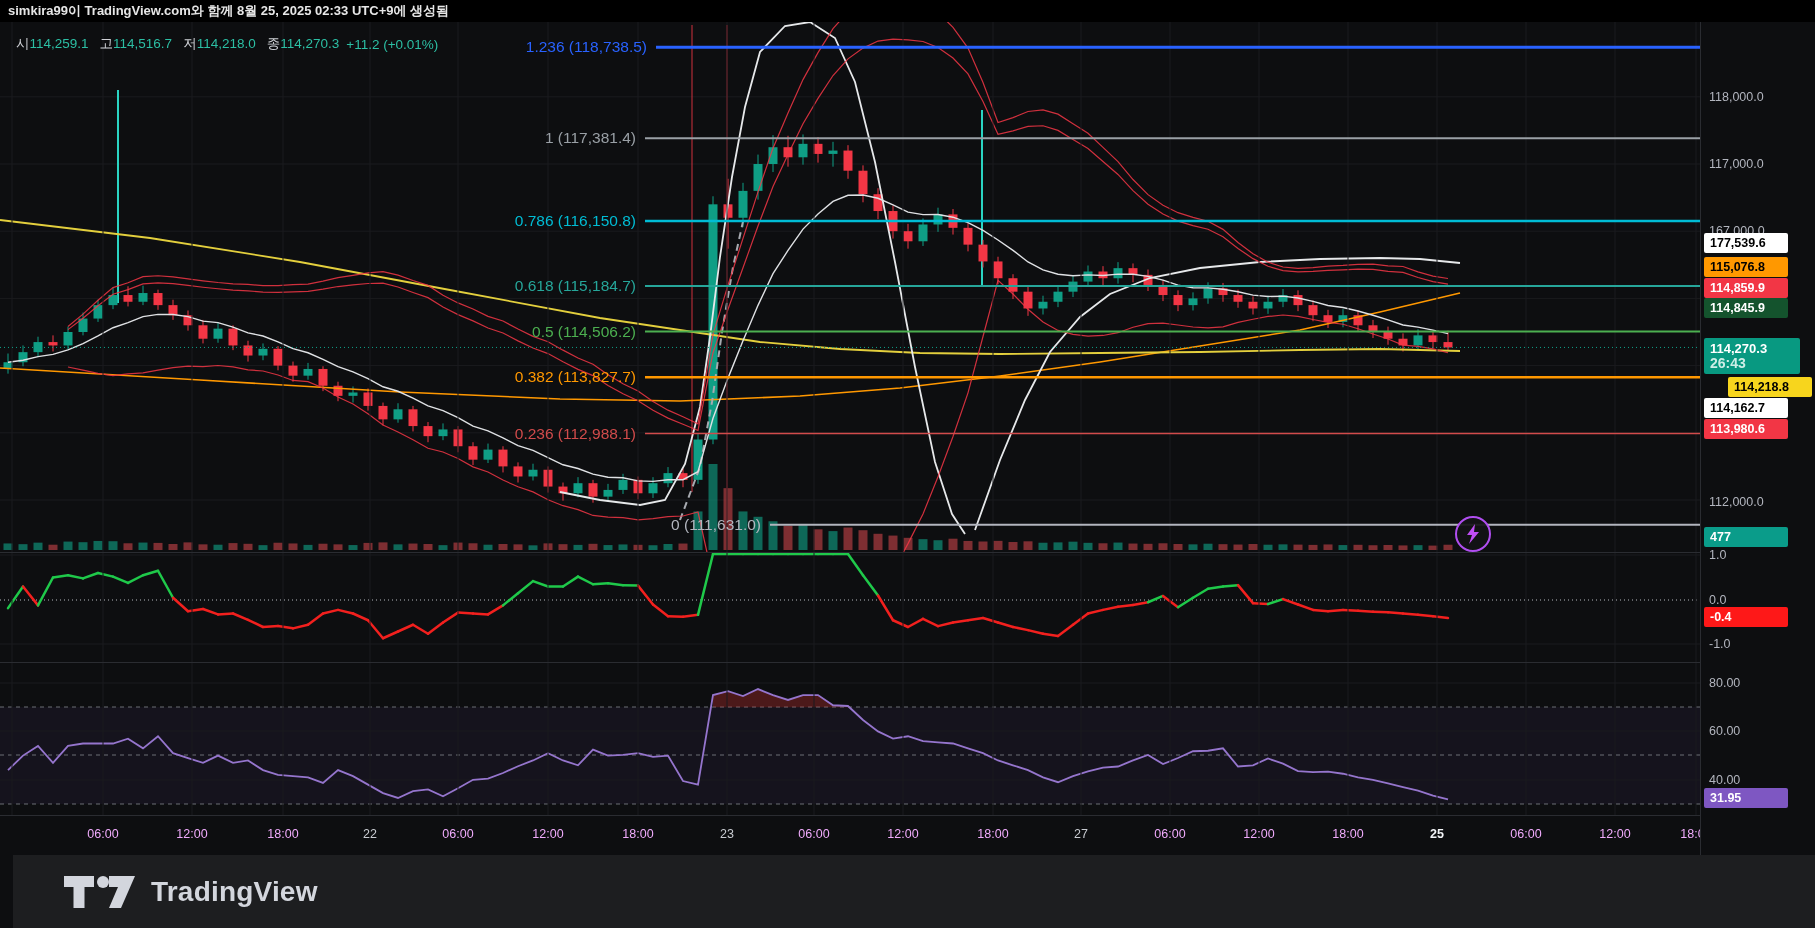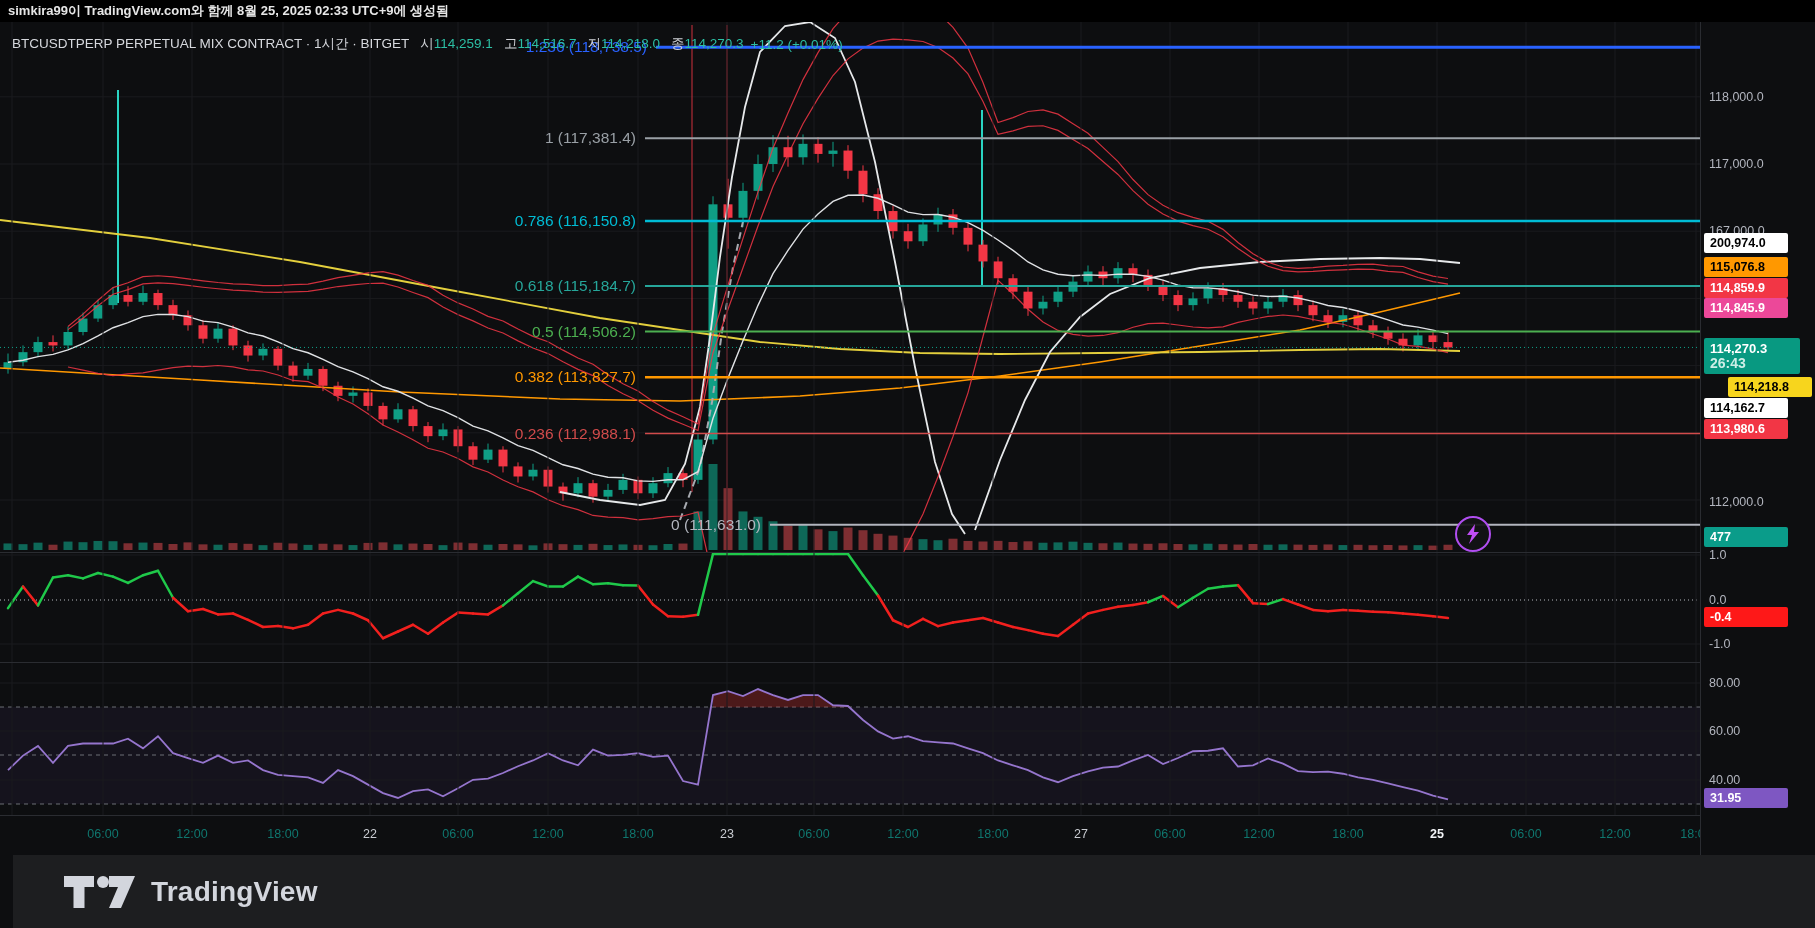--- a/index.html
+++ b/index.html
@@ -16,21 +16,21 @@
   #symbol-bar .lbl{color:#cfd1d6;margin-left:4px;}
   #price-axis{position:absolute;left:1700px;top:0;width:115px;height:833px;border-left:1px solid #2a2c31;
         background:#0d0e10;z-index:4;}
   .axlabel{position:absolute;left:8px;color:#b2b5be;font-size:12.5px;height:16px;line-height:16px;}
   .badge{position:absolute;left:3px;min-width:72px;padding:2px 6px;border-radius:2px;
         font-size:12.5px;font-weight:600;line-height:16px;text-align:left;}
   .current-badge{position:absolute;left:3px;width:84px;border-radius:2px;color:#fff;
         font-size:13px;font-weight:700;padding:3px 6px;line-height:15px;}
   .current-badge .cd{font-size:14px;font-weight:700;color:#cdeee6;}
   #time-axis{position:absolute;left:0;top:800px;width:1700px;height:26px;overflow:hidden;}
-  .tlabel{position:absolute;transform:translateX(-50%);font-size:12.5px;color:#0f766e;white-space:nowrap;}
+  .tlabel{position:absolute;transform:translateX(-50%);font-size:12.5px;color:#f0abfc;white-space:nowrap;}
   .tlabel.day{color:#c8cbd1;}
   .tlabel.hl{color:#f2f4f7;font-weight:700;}
   #lightning-btn{position:absolute;left:1455px;top:494px;width:32px;height:32px;border-radius:50%;
         border:2.5px solid #b04ef0;background:rgba(18,18,22,.92);display:flex;align-items:center;
         justify-content:center;z-index:6;cursor:pointer;}
   #bottom-bar{position:absolute;left:0;top:855px;width:1815px;height:73px;background:#1d1e20;
         display:flex;align-items:center;padding-left:50px;box-sizing:border-box;gap:14px;margin-left:13px;}
   #logo-text{color:#d3d6dd;font-size:28px;font-weight:700;letter-spacing:.2px;}
 </style>
 </head>
@@ -516,43 +516,42 @@
         <text x="636" y="416.5996799999996" text-anchor="end" font-size="15.5px" fill="#d14b4b">0.236 (112,988.1)</text>
         <line x1="770" y1="502.7968" x2="1700" y2="502.7968" stroke="#b2b5be" stroke-width="2"></line>
         <text x="761" y="507.7968" text-anchor="end" font-size="15.5px" fill="#b2b5be">0 (111,631.0)</text>
         <line x1="0" y1="325.4358399999998" x2="1700" y2="325.4358399999998" stroke="#0fa28a" stroke-dasharray="1,3"></line>
         <line x1="0" y1="530.5" x2="1700" y2="530.5" stroke="#2a2c31"></line>
         <line x1="0" y1="640.5" x2="1700" y2="640.5" stroke="#2a2c31"></line>
         <line x1="0" y1="793.5" x2="1700" y2="793.5" stroke="#2a2c31"></line>
       </svg>
 
     <div id="symbol-bar">
-      <span>BTCUSDTPERP PERPETUAL MIX CONTRACT · 1시간 · BITGET</span>
       <span><span class="lbl">시</span><span class="val">114,259.1</span></span>
       <span><span class="lbl">고</span><span class="val">114,516.7</span></span>
       <span><span class="lbl">저</span><span class="val">114,218.0</span></span>
       <span><span class="lbl">종</span><span class="val">114,270.3</span></span>
       <span class="val">+11.2 (+0.01%)</span>
     </div>
 
     <div id="price-axis">
         <div class="axlabel" style="top: 67px;">118,000.0</div>
         <div class="axlabel" style="top: 134px;">117,000.0</div>
         <div class="axlabel" style="top: 201px;">167,000.0</div>
         <div class="axlabel" style="top: 472px;">112,000.0</div>
         <div class="axlabel" style="top: 525px;">1.0</div>
         <div class="axlabel" style="top: 570px;">0.0</div>
         <div class="axlabel" style="top: 614px;">-1.0</div>
         <div class="axlabel" style="top: 653px;">80.00</div>
         <div class="axlabel" style="top: 701px;">60.00</div>
         <div class="axlabel" style="top: 750px;">40.00</div>
-        <div class="badge" style="top: 211px; background: rgb(255, 255, 255); color: rgb(0, 0, 0);">200,974.0</div>
+        <div class="badge" style="top: 211px; background: rgb(255, 255, 255); color: rgb(0, 0, 0);">177,539.6</div>
         <div class="badge" style="top: 235px; background: rgb(255, 152, 0); color: rgb(0, 0, 0);">115,076.8</div>
         <div class="badge" style="top: 256px; background: rgb(242, 54, 69); color: rgb(255, 255, 255);">114,859.9</div>
-        <div class="badge" style="top: 276px; background: #ec4899; color: rgb(255, 255, 255);">114,845.9</div>
+        <div class="badge" style="top: 276px; background: #14532d; color: rgb(255, 255, 255);">114,845.9</div>
         <div class="badge" style="top: 355px; background: rgb(247, 213, 29); color: rgb(0, 0, 0); margin-left: 24px;">114,218.8</div>
         <div class="badge" style="top: 376px; background: rgb(255, 255, 255); color: rgb(0, 0, 0);">114,162.7</div>
         <div class="badge" style="top: 397px; background: rgb(242, 54, 69); color: rgb(255, 255, 255);">113,980.6</div>
         <div class="badge" style="top: 505px; background: rgb(10, 156, 138); color: rgb(255, 255, 255);">477</div>
         <div class="badge" style="top: 585px; background: rgb(254, 24, 24); color: rgb(255, 255, 255);">-0.4</div>
         <div class="badge" style="top: 766px; background: rgb(126, 87, 194); color: rgb(255, 255, 255);">31.95</div>
         <div class="current-badge" style="top: 316px; background: rgb(8, 153, 129);">
           <div>114,270.3</div>
           <div class="cd">26:43</div>
         </div>

